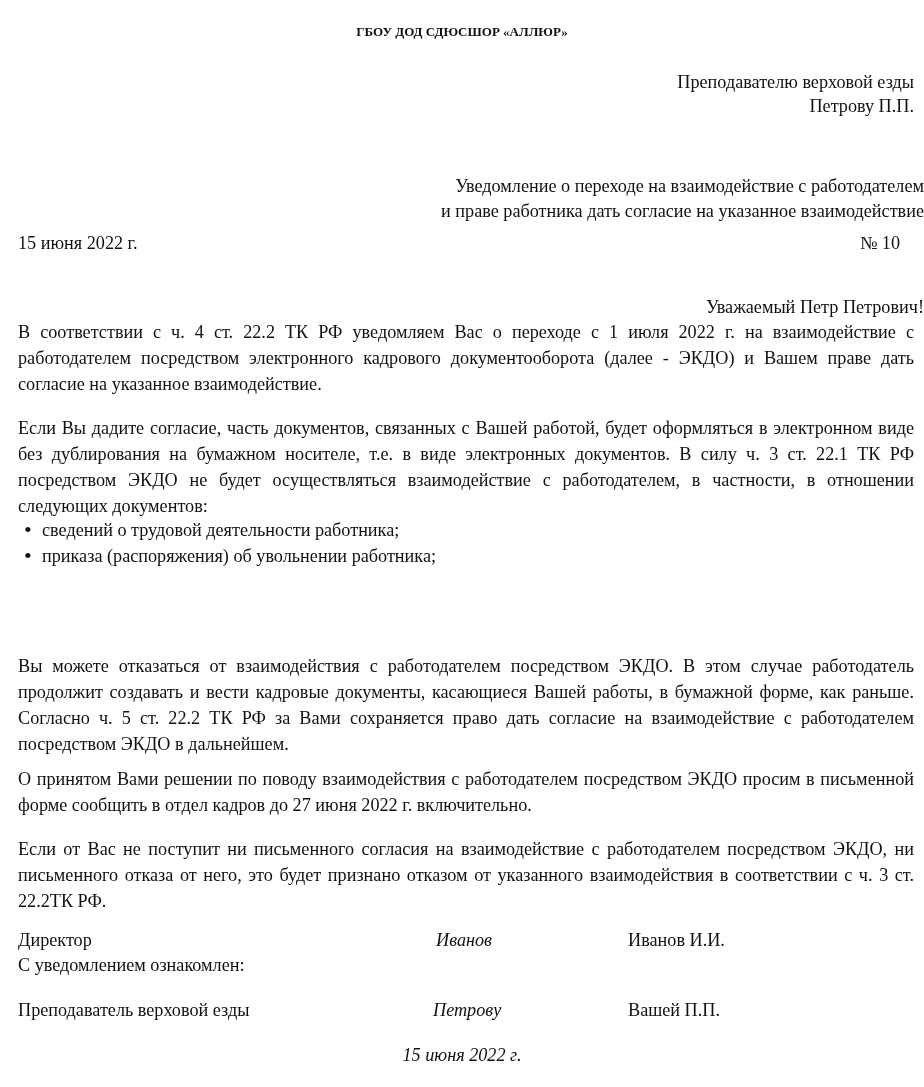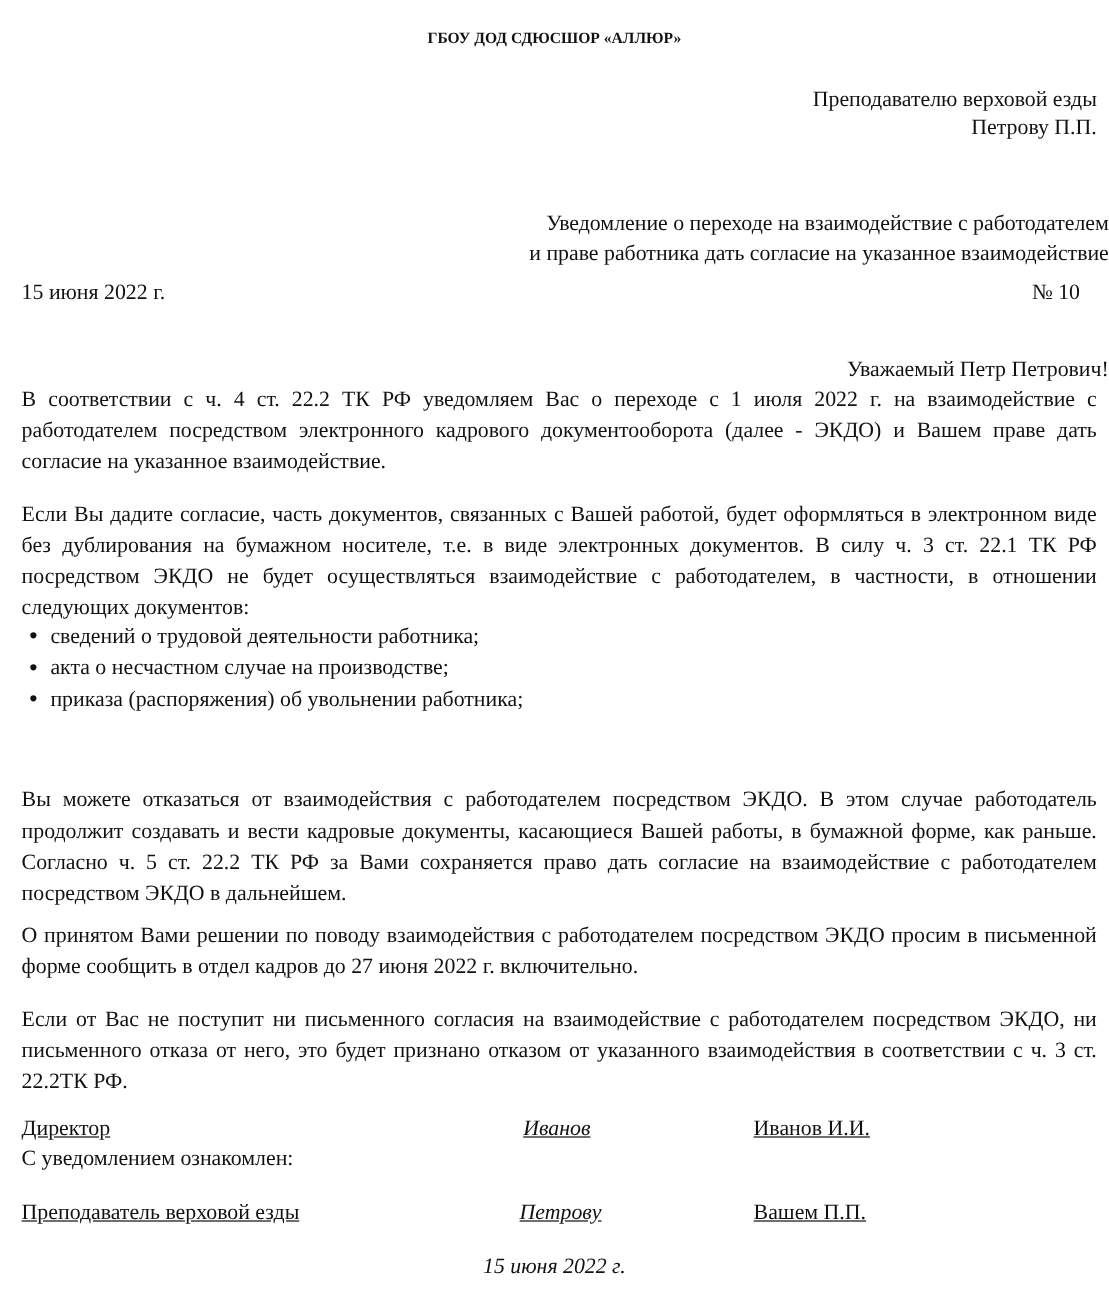--- a/index.html
+++ b/index.html
@@ -11,21 +11,21 @@
   .org { top: 24px; left: 0; width: 924px; text-align: center; font-weight: bold; font-size: 13px; }
   .addressee { right: 10px; text-align: right; line-height: 24px; }
   .title { top: 141px; left: 0; width: 924px; text-align: right; line-height: 24.5px; margin-top: 33px; }
   .date-row { top: 233px; left: 18px; width: 882px; display: flex; justify-content: space-between; }
   .greeting { top: 281px; left: 0; width: 924px; text-align: right; margin-top: 16px; }
   .para { left: 18px; width: 896px; text-align: justify; text-align-last: left; line-height: 26px; }
   ul.items { left: 18px; width: 896px; margin: 0; padding: 0; list-style: none; line-height: 26px; }
   ul.items li { position: relative; padding-left: 24px; text-align: justify; }
   ul.items li::before { content: "\2022"; position: absolute; left: 6px; top: 0; font-size: 22px; }
   .sig-row { left: 18px; width: 900px; height: 26px; }
-  .sig-row span { position: absolute; top: 0; text-decoration: underline; }
+  .sig-row span { position: absolute; top: 0; }
   .sig-role { left: 0; }
   .sig-sign { font-style: italic; }
   .sig-name { left: 610px; }
   .ack { left: 18px; }
   .footer-date { top: 1045px; left: 0; width: 924px; text-align: center; font-style: italic; }
 </style>
 </head>
 <body>
 
 <div class="abs org">ГБОУ ДОД СДЮСШОР «АЛЛЮР»</div>
@@ -46,37 +46,36 @@
 </div>
 
 <div class="abs greeting">Уважаемый Петр Петрович!</div>
 
 <div class="abs para" style="top:319px">В соответствии с ч. 4 ст. 22.2 ТК РФ уведомляем Вас о переходе с 1 июля 2022 г. на взаимодействие с работодателем посредством электронного кадрового документооборота (далее - ЭКДО) и Вашем праве дать согласие на указанное взаимодействие.</div>
 
 <div class="abs para" style="top:415px">Если Вы дадите согласие, часть документов, связанных с Вашей работой, будет оформляться в электронном виде без дублирования на бумажном носителе, т.е. в виде электронных документов. В силу ч. 3 ст. 22.1 ТК РФ посредством ЭКДО не будет осуществляться взаимодействие с работодателем, в частности, в отношении следующих документов:</div>
 
 <ul class="abs items" style="top:517px">
   <li>сведений о трудовой деятельности работника;</li>
-  <li>акта о несчастном случае на производстве;</li>
   <li>приказа (распоряжения) об увольнении работника;</li>
 </ul>
 
 <div class="abs para" style="top:653px">Вы можете отказаться от взаимодействия с работодателем посредством ЭКДО. В этом случае работодатель продолжит создавать и вести кадровые документы, касающиеся Вашей работы, в бумажной форме, как раньше. Согласно ч. 5 ст. 22.2 ТК РФ за Вами сохраняется право дать согласие на взаимодействие с работодателем посредством ЭКДО в дальнейшем.</div>
 
 <div class="abs para" style="top:766px">О принятом Вами решении по поводу взаимодействия с работодателем посредством ЭКДО просим в письменной форме сообщить в отдел кадров до 27 июня 2022 г. включительно.</div>
 
 <div class="abs para" style="top:836px">Если от Вас не поступит ни письменного согласия на взаимодействие с работодателем посредством ЭКДО, ни письменного отказа от него, это будет признано отказом от указанного взаимодействия в соответствии с ч. 3 ст. 22.2ТК РФ.</div>
 
 <div class="abs sig-row" style="top:930px">
   <span class="sig-role">Директор</span>
   <span class="sig-sign" style="left:418px">Иванов</span>
   <span class="sig-name">Иванов И.И.</span>
 </div>
 
 <div class="abs ack" style="top:955px">С уведомлением ознакомлен:</div>
 
 <div class="abs sig-row" style="top:1000px">
   <span class="sig-role">Преподаватель верховой езды</span>
   <span class="sig-sign" style="left:415px">Петрову</span>
-  <span class="sig-name">Вашем П.П.</span>
+  <span class="sig-name">Вашей П.П.</span>
 </div>
 
 <div class="abs footer-date">15 июня 2022 г.</div>
 
 </body></html>

